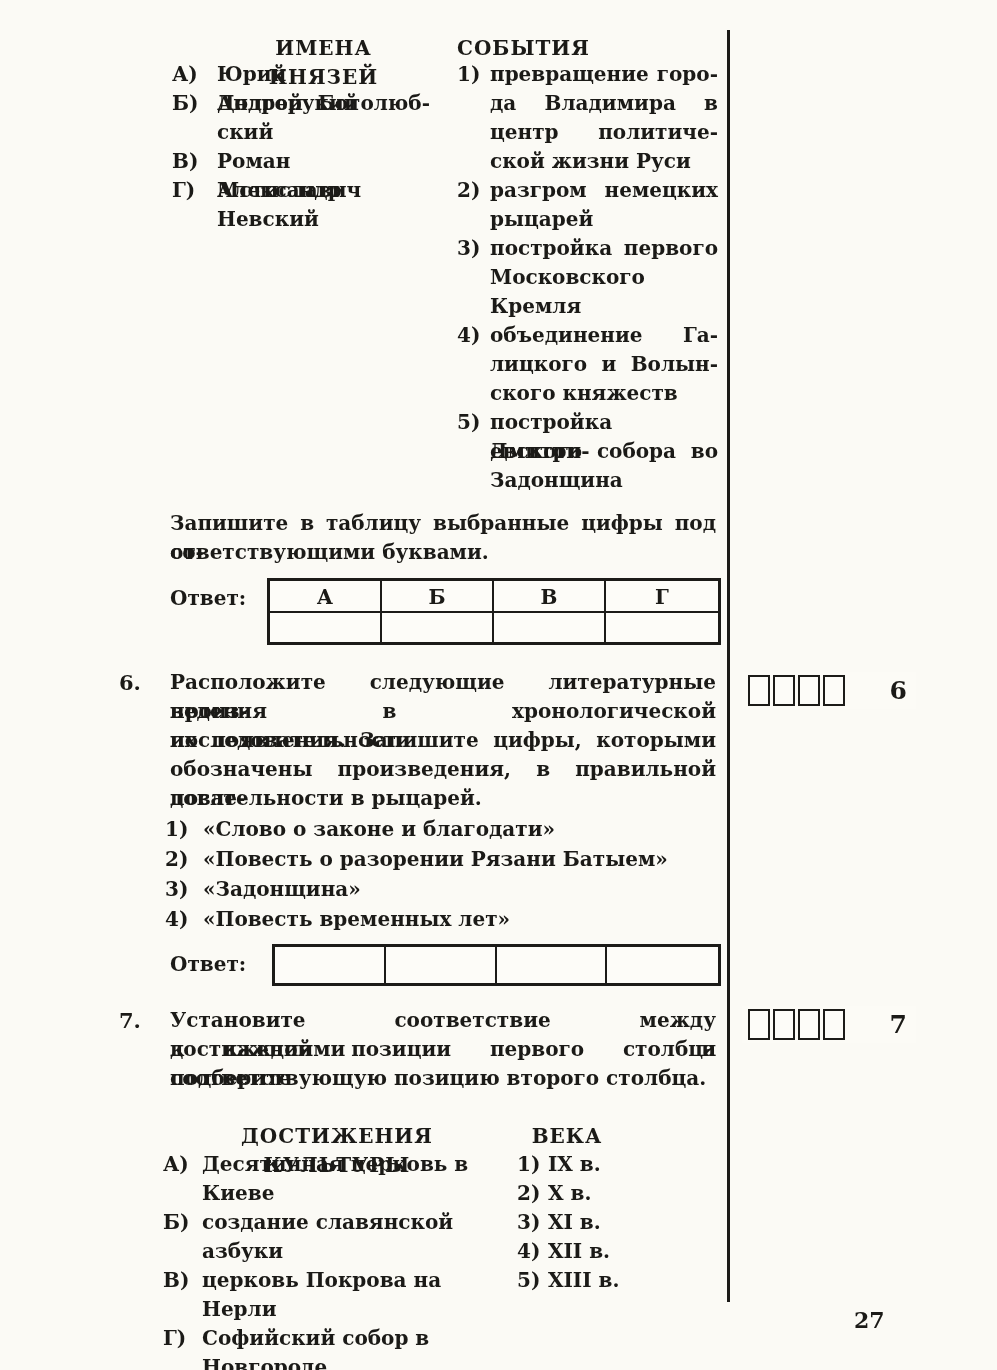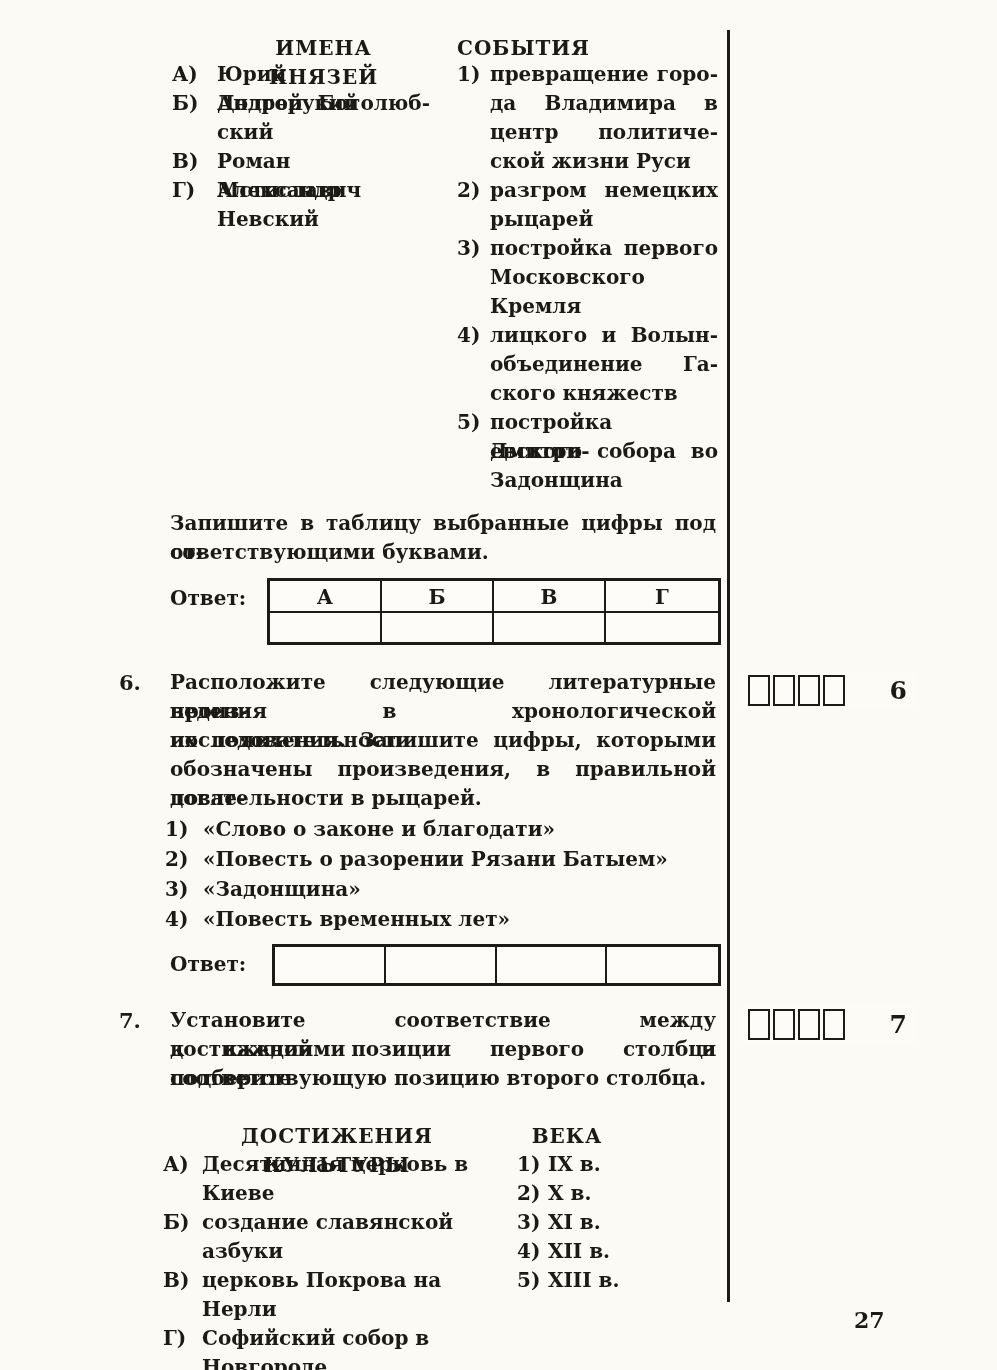--- a/index.html
+++ b/index.html
@@ -154,22 +154,22 @@
       <span class="lbl">3)</span>
       <span class="txt">
         <span class="ln jl">постройка первого</span>
         <span class="ln ll">Московского</span>
         <span class="ln ll">Кремля</span>
       </span>
     </div>
     <div class="li">
       <span class="lbl">4)</span>
       <span class="txt">
+        <span class="ln jl">объединение Га-</span>
         <span class="ln jl">лицкого и Волын-</span>
-        <span class="ln jl">объединение Га-</span>
         <span class="ln ll">ского княжеств</span>
       </span>
     </div>
     <div class="li">
       <span class="lbl">5)</span>
       <span class="txt">
         <span class="ln jl">постройка Дмитри-</span>
         <span class="ln jl">евского собора во</span>
         <span class="ln ll">Задонщина</span>
       </span>

